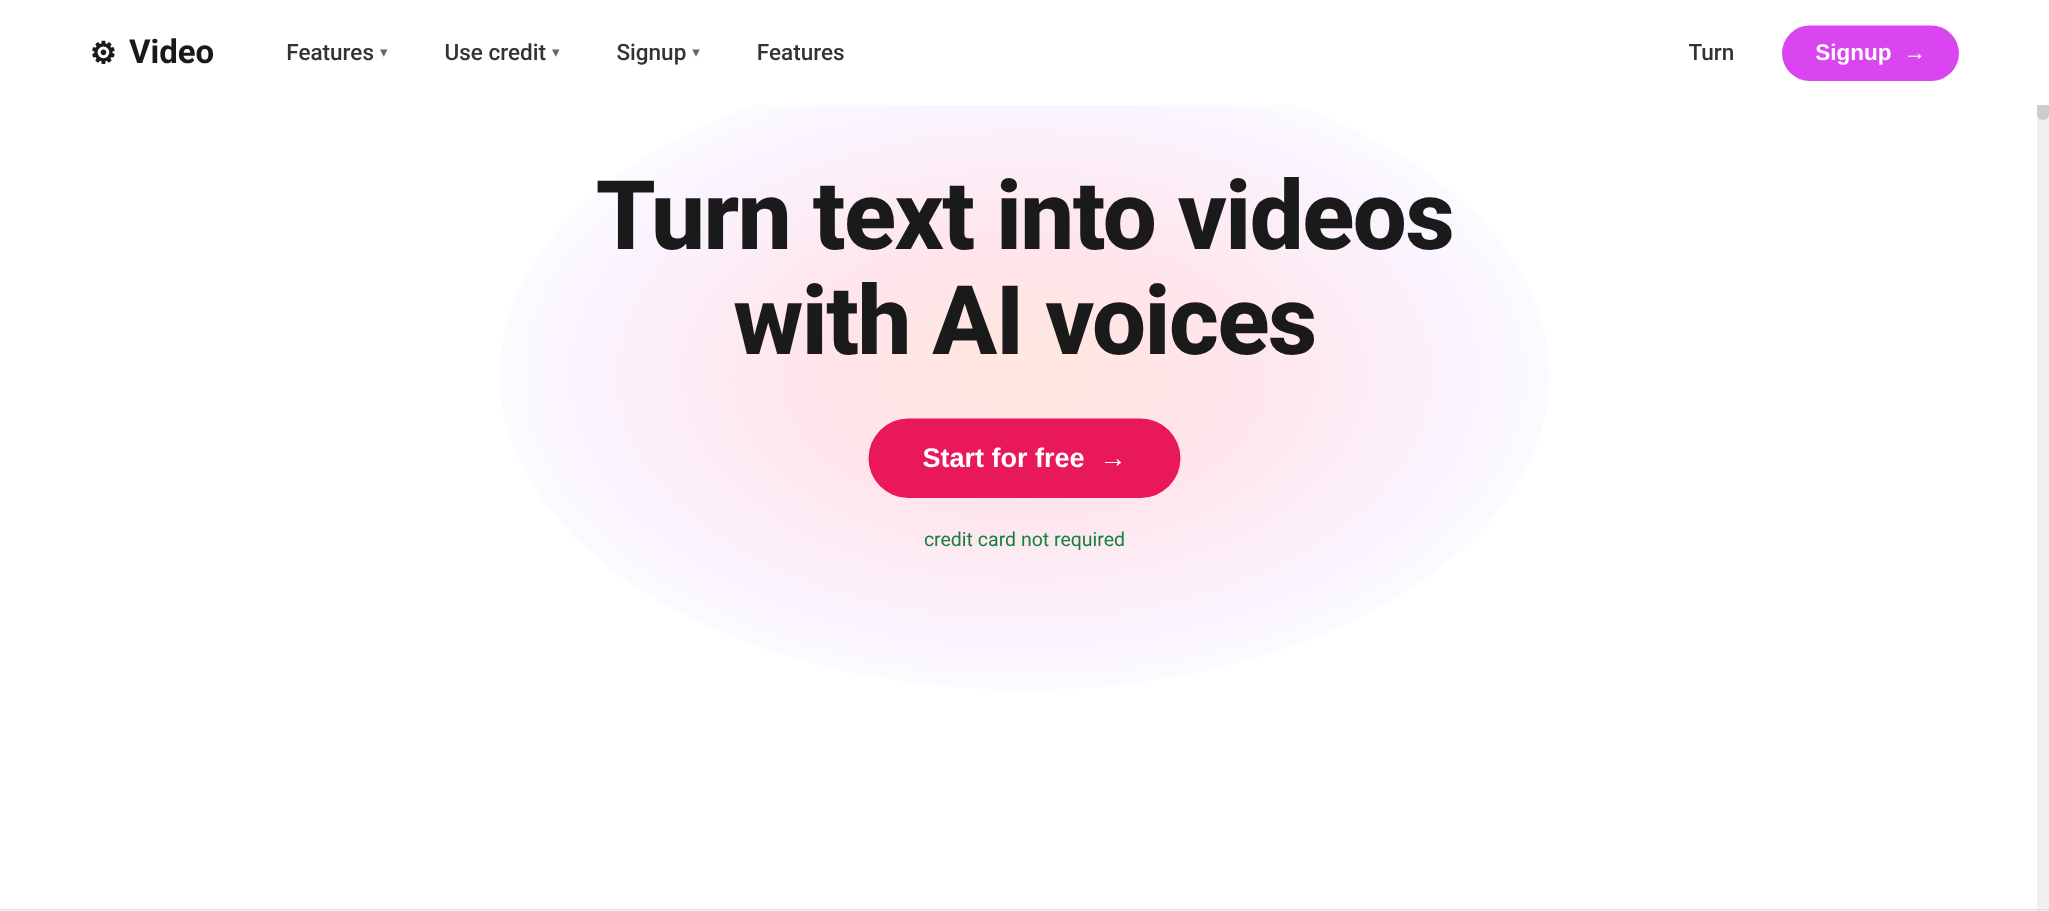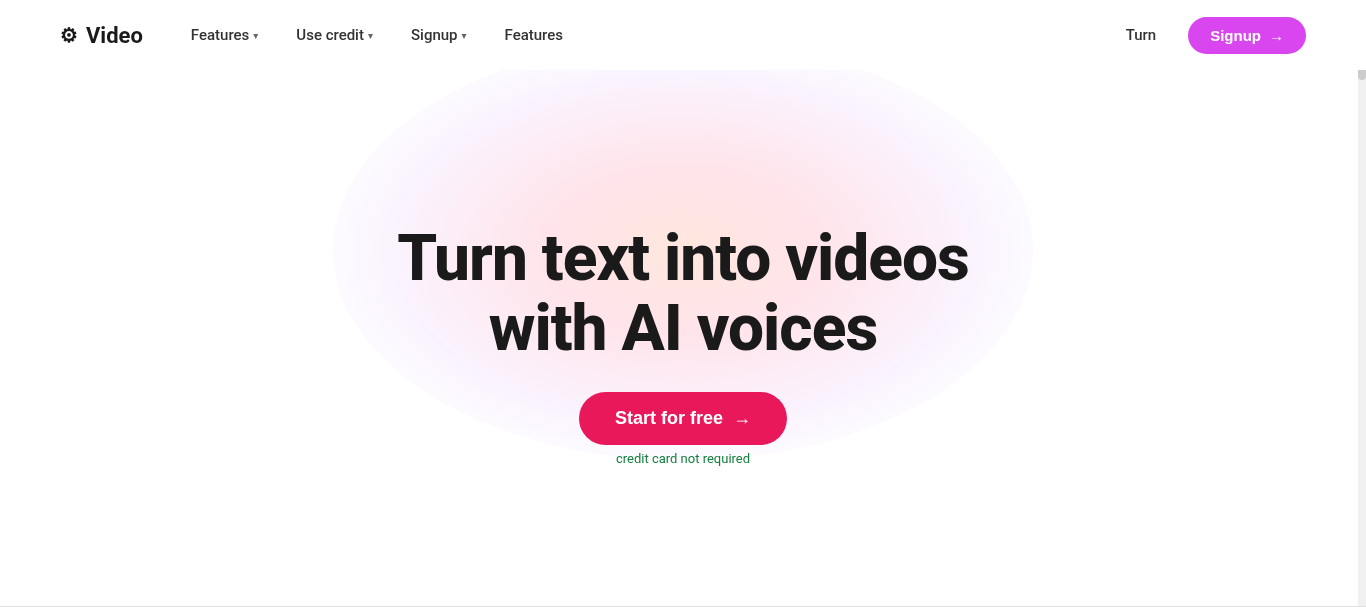--- a/index.html
+++ b/index.html
@@ -109,21 +109,21 @@
       cursor: pointer;
       border: none;
     }
 
     
     .hero {
       position: relative;
       display: flex;
       flex-direction: column;
       align-items: center;
-      justify-content: center;
+      justify-content: flex-start;
       text-align: center;
       padding: 40px 20px 0;
       min-height: 510px;
       overflow: hidden;
     }
 
     
     .hero-bg-glow {
       position: absolute;
       top: -30px;
@@ -166,21 +166,21 @@
       align-items: center;
       gap: 10px;
       background: #e8185a;
       color: #ffffff;
       font-size: 18px;
       font-weight: 700;
       padding: 16px 36px;
       border-radius: 50px;
       cursor: pointer;
       border: none;
-      margin-bottom: 6px;
+      margin-bottom: 21px;
     }
 
     .credit-note {
       font-size: 13px;
       color: #15803d;
       display: block;
     }
 
     
     .scrollbar {

